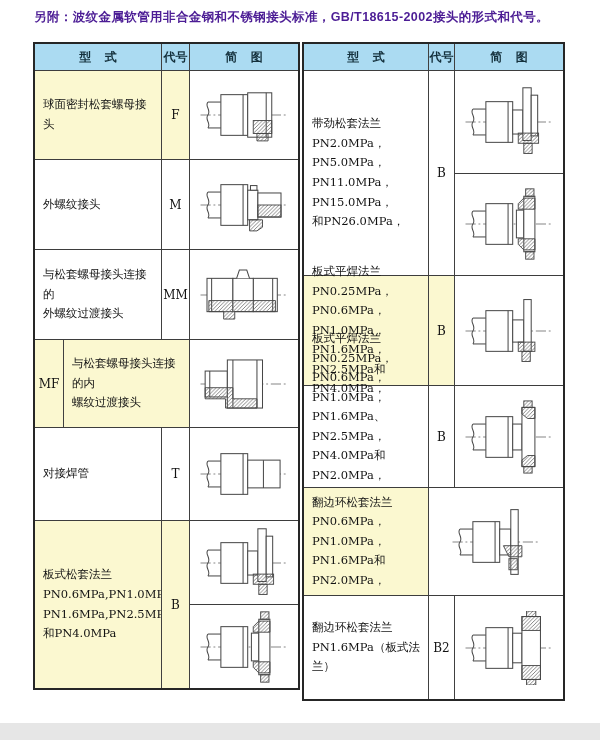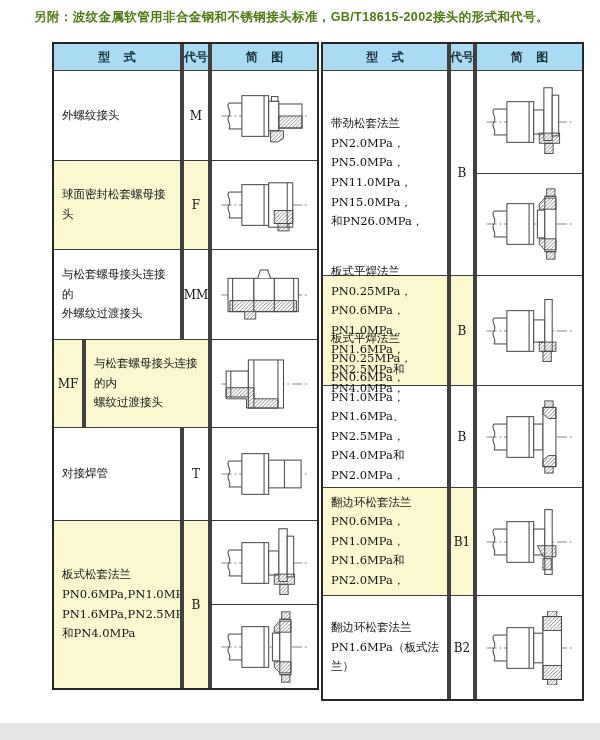--- a/index.html
+++ b/index.html
@@ -5,30 +5,30 @@
   html,body{margin:0;padding:0;}
   body{
     width:600px;height:740px;position:relative;overflow:hidden;
     background:#ffffff;
     font-family:"DejaVu Serif","Liberation Serif",serif;
   }
   .page{position:absolute;inset:0;background:var(--page-bg,#fff);}
   .doc-title{
     position:absolute;left:34px;top:9px;width:540px;
     font-family:"Liberation Sans","DejaVu Sans",sans-serif;
-    font-weight:600;font-size:12.5px;color:#4d7c0f;letter-spacing:.4px;
+    font-weight:600;font-size:12.5px;color:#4c1d95;letter-spacing:.4px;
     white-space:pre;
   }
-  .tbl{position:absolute;top:42px;border:2px solid #262626;background:#fff;margin-left:19px;}
+  .tbl{position:absolute;top:42px;border:2px solid #262626;background:#fff;}
   #tbl-left{left:33px;width:263px;}
   #tbl-right{left:302px;width:259px;}
   .row{display:flex;align-items:stretch;box-sizing:border-box;}
   .row + .row{border-top:1px solid #3d3d3d;}
   .c{box-sizing:border-box;min-width:0;}
-  .c + .c{border-left:4px solid #404040;}
+  .c + .c{border-left:1px solid #404040;}
   .wt{width:126px;}
   .wc{width:28px;}
   .ws{flex:1;}
   #tbl-right .wt{width:124px;}
   #tbl-right .wc{width:26px;}
   .hdr{height:26px;background:var(--header-bg,#abdbf2);}
   .hdr .c{
     display:flex;align-items:center;justify-content:center;
     font-family:"Liberation Sans","DejaVu Sans",sans-serif;
     font-size:12px;font-weight:600;color:#14303c;white-space:pre;
@@ -75,54 +75,54 @@
   <div class="doc-title">另附：波纹金属软管用非合金钢和不锈钢接头标准，GB/T18615-2002接头的形式和代号。</div>
 
   <div class="tbl" id="tbl-left">
 
     <div class="row hdr">
       <div class="c wt">型    式</div>
       <div class="c wc">代号</div>
       <div class="c ws">简    图</div>
     </div>
 
+    <div class="row" style="height:89px">
+      <div class="c wt ct yellow">球面密封松套螺母接头</div>
+      <div class="c wc cc yellow">F</div>
+      <div class="c ws cs">
+          <div class="skbox">
+        <svg class="sk" viewBox="0 0 100 80">
+          <use href="#p-center"></use>
+              <use href="#p-hose"></use>
+          <g stroke="#474747" stroke-width="1.1" fill="#fff">
+            <rect x="54" y="16" width="26" height="48"></rect>
+            <line x1="74" y1="16" x2="74" y2="64"></line>
+          </g>
+          <rect x="60" y="46" width="20" height="14" fill="url(#hx)" stroke="#474747"></rect>
+          <path d="M64 60 h12 v8 h-12 z" fill="url(#hx)" stroke="#474747"></path>
+        </svg>
+      </div>
+        </div>
+    </div>
+
     <div class="row" style="height:90px">
       <div class="c wt ct">外螺纹接头</div>
       <div class="c wc cc">M</div>
       <div class="c ws cs">
           <div class="skbox">
         <svg class="sk" viewBox="0 0 100 80">
           <use href="#p-center"></use>
               <use href="#p-hose"></use>
           <g stroke="#474747" stroke-width="1.1" fill="#fff">
             <rect x="54" y="24" width="11" height="32"></rect>
             <rect x="57" y="19" width="7" height="5"></rect>
             <rect x="65" y="27" width="25" height="26"></rect>
           </g>
           <rect x="65" y="40" width="25" height="13" fill="url(#hx)" stroke="#474747"></rect>
           <path d="M56 56 h14 v8 l-6 4 h-8 z" fill="url(#hx)" stroke="#474747"></path>
-        </svg>
-      </div>
-        </div>
-    </div>
-
-    <div class="row" style="height:89px">
-      <div class="c wt ct yellow">球面密封松套螺母接头</div>
-      <div class="c wc cc yellow">F</div>
-      <div class="c ws cs">
-          <div class="skbox">
-        <svg class="sk" viewBox="0 0 100 80">
-          <use href="#p-center"></use>
-              <use href="#p-hose"></use>
-          <g stroke="#474747" stroke-width="1.1" fill="#fff">
-            <rect x="54" y="16" width="26" height="48"></rect>
-            <line x1="74" y1="16" x2="74" y2="64"></line>
-          </g>
-          <rect x="60" y="46" width="20" height="14" fill="url(#hx)" stroke="#474747"></rect>
-          <path d="M64 60 h12 v8 h-12 z" fill="url(#hx)" stroke="#474747"></path>
         </svg>
       </div>
         </div>
     </div>
 
     <div class="row" style="height:90px">
       <div class="c wt ct">与松套螺母接头连接的
 外螺纹过渡接头</div>
       <div class="c wc cc">MM</div>
       <div class="c ws cs">
@@ -309,21 +309,20 @@
           <rect x="66" y="72" width="9" height="7" fill="url(#hx)" stroke="#474747"></rect>
         </svg>
       </div>
         </div>
     </div>
 
     <div class="row" style="height:108px">
       <div class="c wt ct yellow">翻边环松套法兰
 PN0.6MPa，PN1.0MPa，
 PN1.6MPa和PN2.0MPa，</div>
-      <div class="c wc cc yellow">B1</div>
       <div class="c ws cs">
           <div class="skbox">
         <svg class="sk" viewBox="0 0 100 80">
           <use href="#p-center"></use>
               <use href="#p-hose"></use>
           <g stroke="#474747" stroke-width="1.1" fill="#fff">
             <rect x="54" y="26" width="12" height="28"></rect>
             <rect x="66" y="5" width="8" height="70"></rect>
           </g>
           <path d="M58 44 h20 v12 h-14 z" fill="url(#hx)" stroke="#474747"></path>

